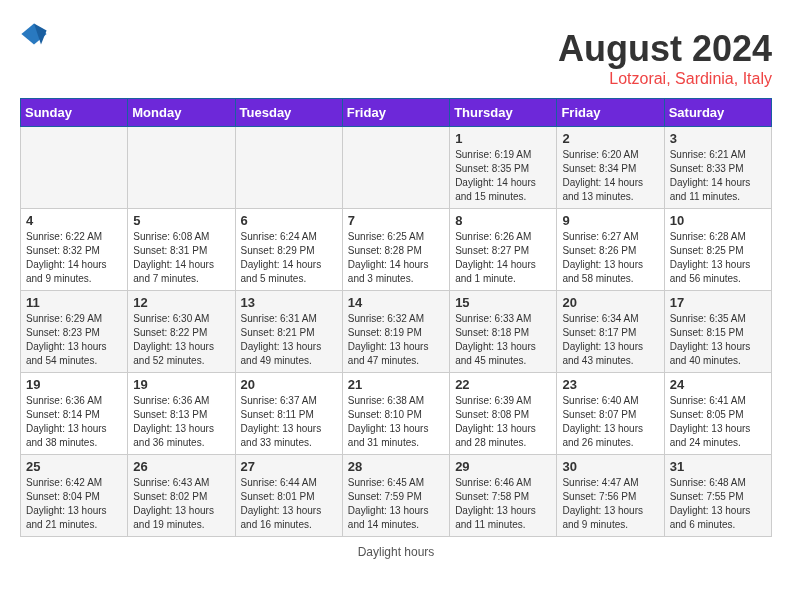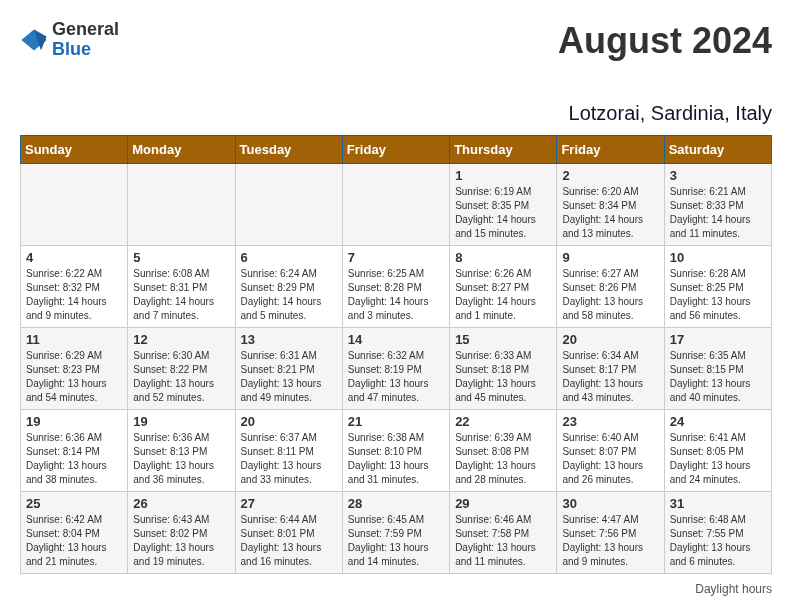--- a/index.html
+++ b/index.html
@@ -40,33 +40,33 @@
       width: 28px;
       height: 28px;
     }
     .title-area {
       text-align: right;
     }
     .main-title {
       font-size: 36px;
       font-weight: bold;
       color: #333;
+      margin-top: 8px;
     }
     .subtitle {
-      font-size: 20px;
-      color: #0f172a;
-      margin-top: 40px;
+      font-size: 16px;
+      color: #ef4444;
     }
     table {
       width: 100%;
       border-collapse: collapse;
       table-layout: fixed;
     }
     thead tr th {
-      background-color: #a16207;
+      background-color: #6d28d9;
       color: #fff;
       font-size: 13px;
       font-weight: bold;
       padding: 6px 4px;
       text-align: left;
       border: 1px solid #1a5fa0;
     }
     tbody tr td {
       border: 1px solid #ccc;
       vertical-align: top;
@@ -90,36 +90,32 @@
     }
     .day-info {
       font-size: 10px;
       line-height: 1.4;
       color: #333;
     }
     .footer-note {
       margin-top: 8px;
       font-size: 12px;
       color: #555;
-      text-align: right;
+      text-align: center;
     }
   </style>
 </head>
 <body>
 
 <div class="header-area">
   <div class="logo">
     <svg class="logo-icon" viewBox="0 0 40 40" xmlns="http://www.w3.org/2000/svg">
       <polygon points="20,5 38,20 20,35 2,20" fill="#2979c0"></polygon>
       <polygon points="20,5 38,15 30,35" fill="#1a5fa0"></polygon>
     </svg>
-    <div class="logo-text">
-      <span class="logo-general">General</span>
-      <span class="logo-blue">Blue</span>
-    </div>
   </div>
   <div class="title-area">
     <div class="main-title">August 2024</div>
     <div class="subtitle">Lotzorai, Sardinia, Italy</div>
   </div>
 </div>
 
 <table>
   <thead>
     <tr>

